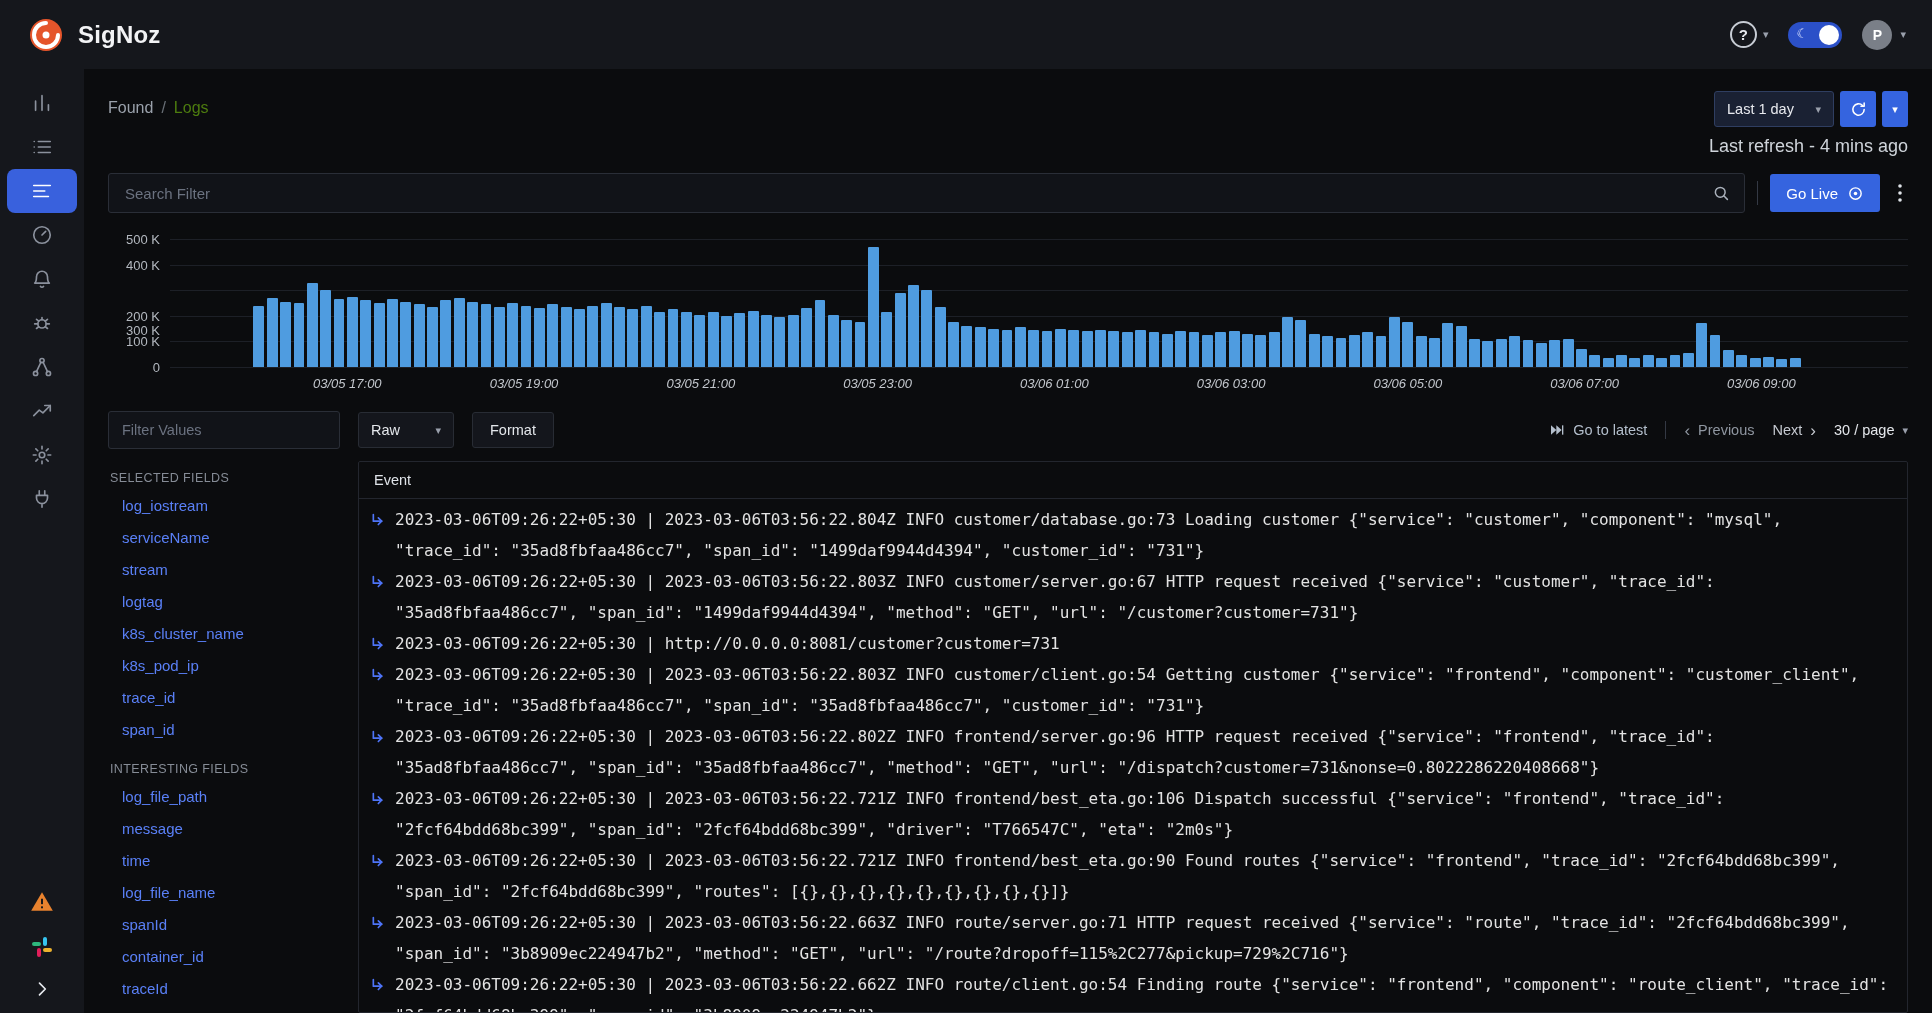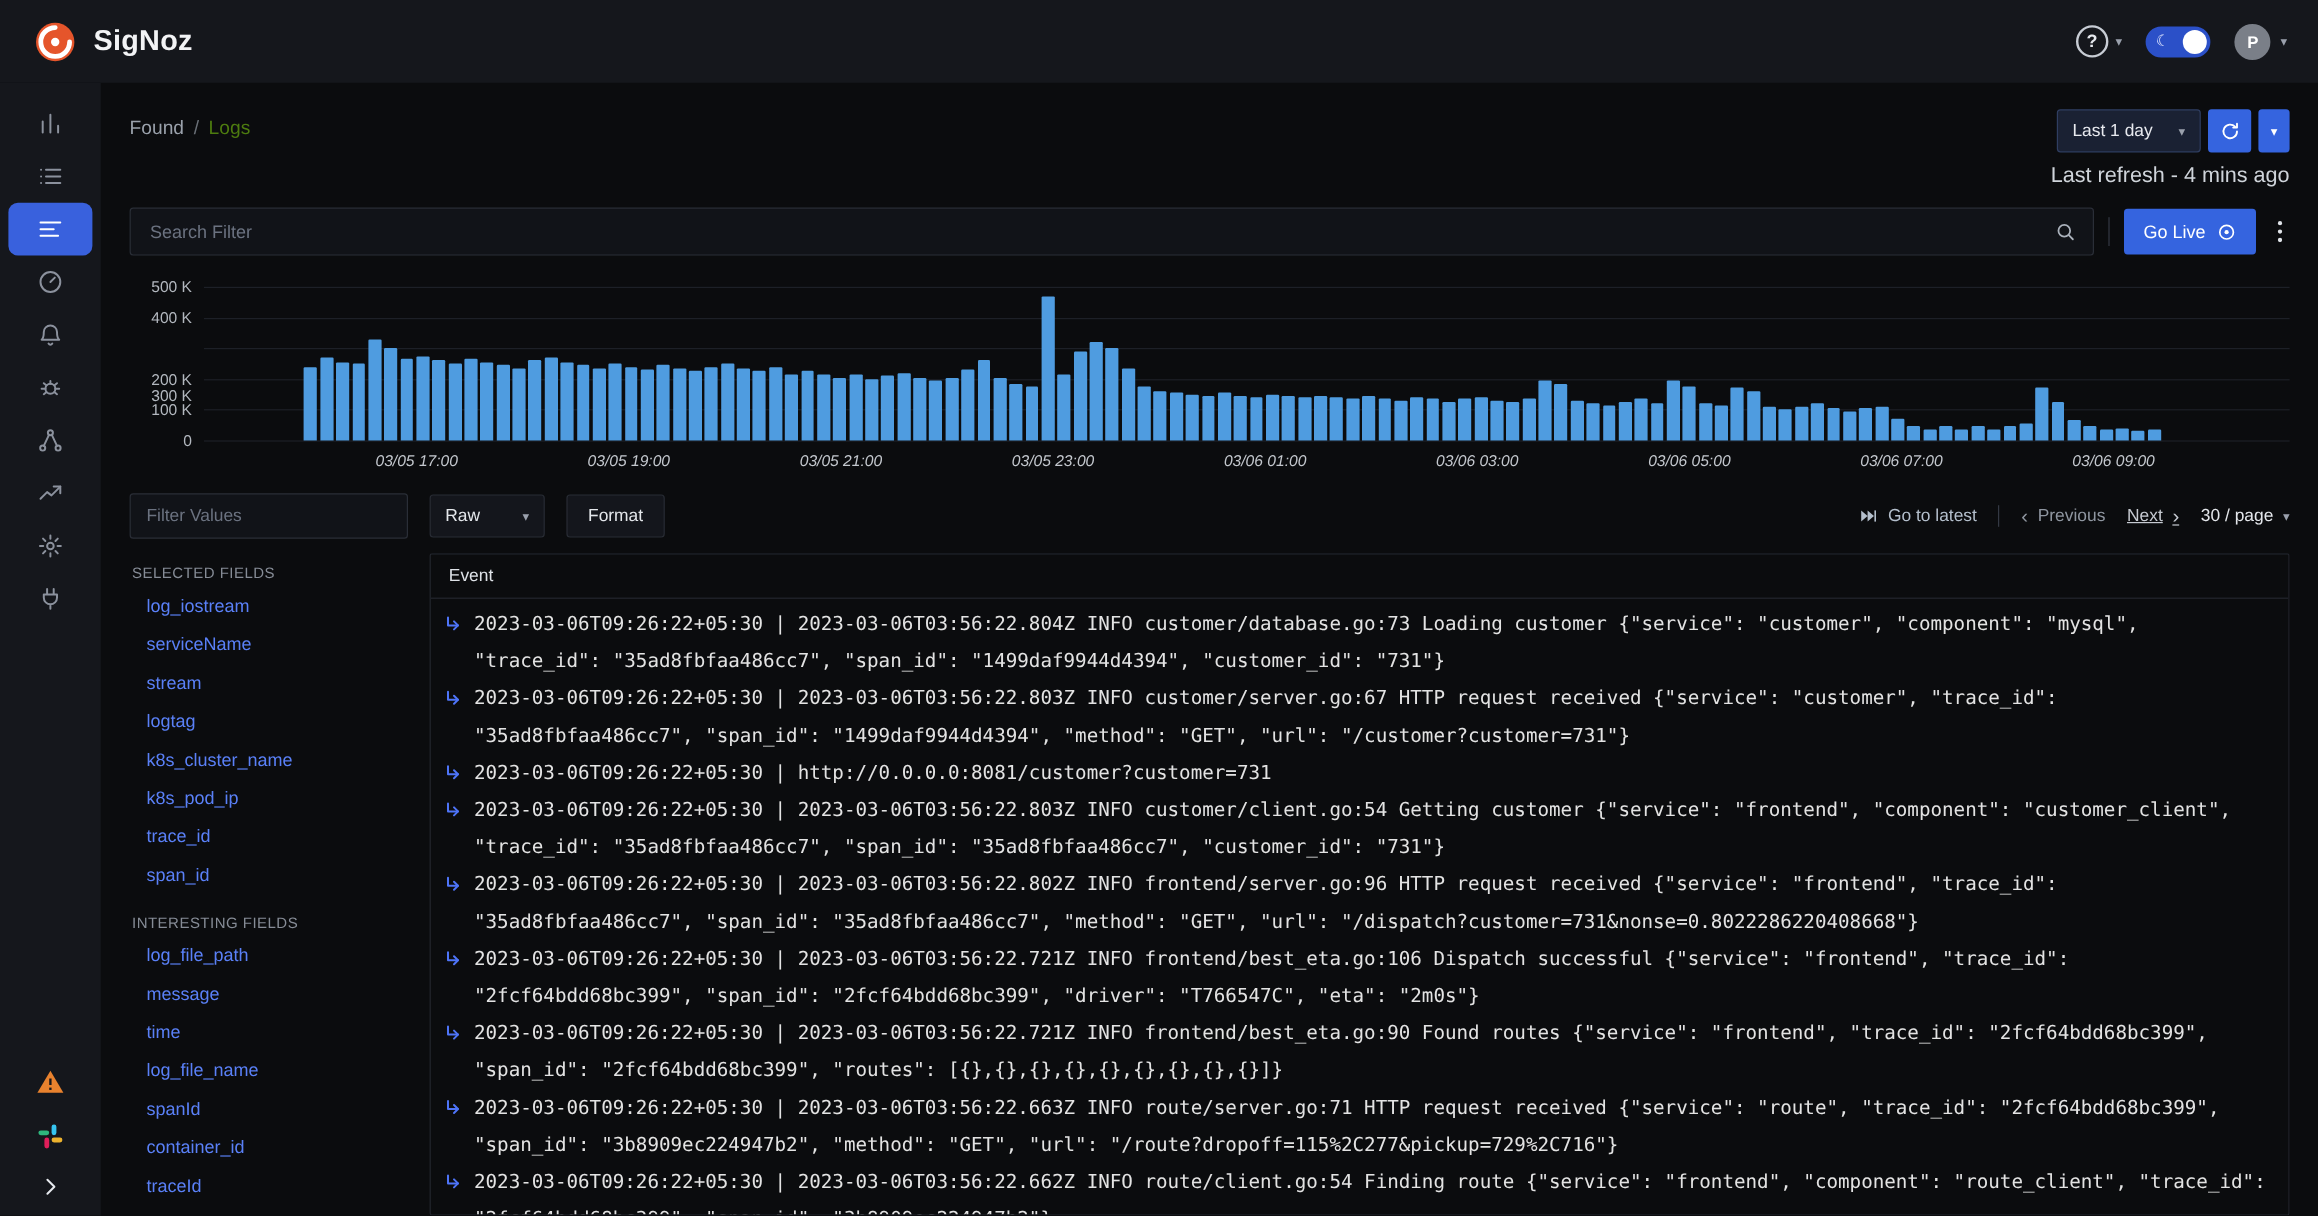--- a/index.html
+++ b/index.html
@@ -83,21 +83,21 @@
   .filter-input::placeholder { color: #6b7280; }
   .raw-select { height: 36px; min-width: 96px; background: #14161c; border: 1px solid #282c34; border-radius: 3px;
     display: flex; align-items: center; justify-content: space-between; padding: 12px 12px; color: #e4e7eb;
     font-size: 14.5px; cursor: pointer; gap: 10px; }
   .format-btn { height: 36px; background: #14161c; border: 1px solid #282c34; border-radius: 3px; color: #e4e7eb;
     font-size: 14.5px; padding: 0 17px; cursor: pointer; font-family: inherit; }
   .tb-right { margin-left: auto; display: flex; align-items: center; gap: 18px; font-size: 14.5px; }
   .latest { color: #b4bfcc; display: flex; align-items: center; gap: 8px; cursor: pointer; }
   .tb-divider { width: 1px; height: 18px; background: #343944; }
   .pager-prev { color: #8f96a0; display: flex; align-items: center; gap: 8px; cursor: pointer; }
-  .pager-next { color: #c6cad1; display: flex; gap: 8px; cursor: pointer; text-decoration: underline; }
+  .pager-next { color: #c6cad1; display: flex; gap: 8px; cursor: pointer; }
   .chev { font-size: 17px; line-height: 1; }
   .page-size { color: #e4e7eb; display: flex; align-items: center; gap: 8px; cursor: pointer; }
 
   
   .main-split { display: flex; margin-top: 12px; flex: 1; min-height: 0; align-items: stretch; overflow: hidden; }
   .fields { width: 232px; flex: none; padding-top: 2px; overflow: hidden; }
   .fields-title { font-size: 12.5px; color: #868c96; letter-spacing: .4px; margin: 8px 0 5px 2px; }
   .fields-title.t2 { margin-top: 16px; }
   .field-item { color: #5a80f7; font-size: 15px; line-height: 32px; padding-left: 14px; cursor: pointer;
     white-space: nowrap; overflow: hidden; }

